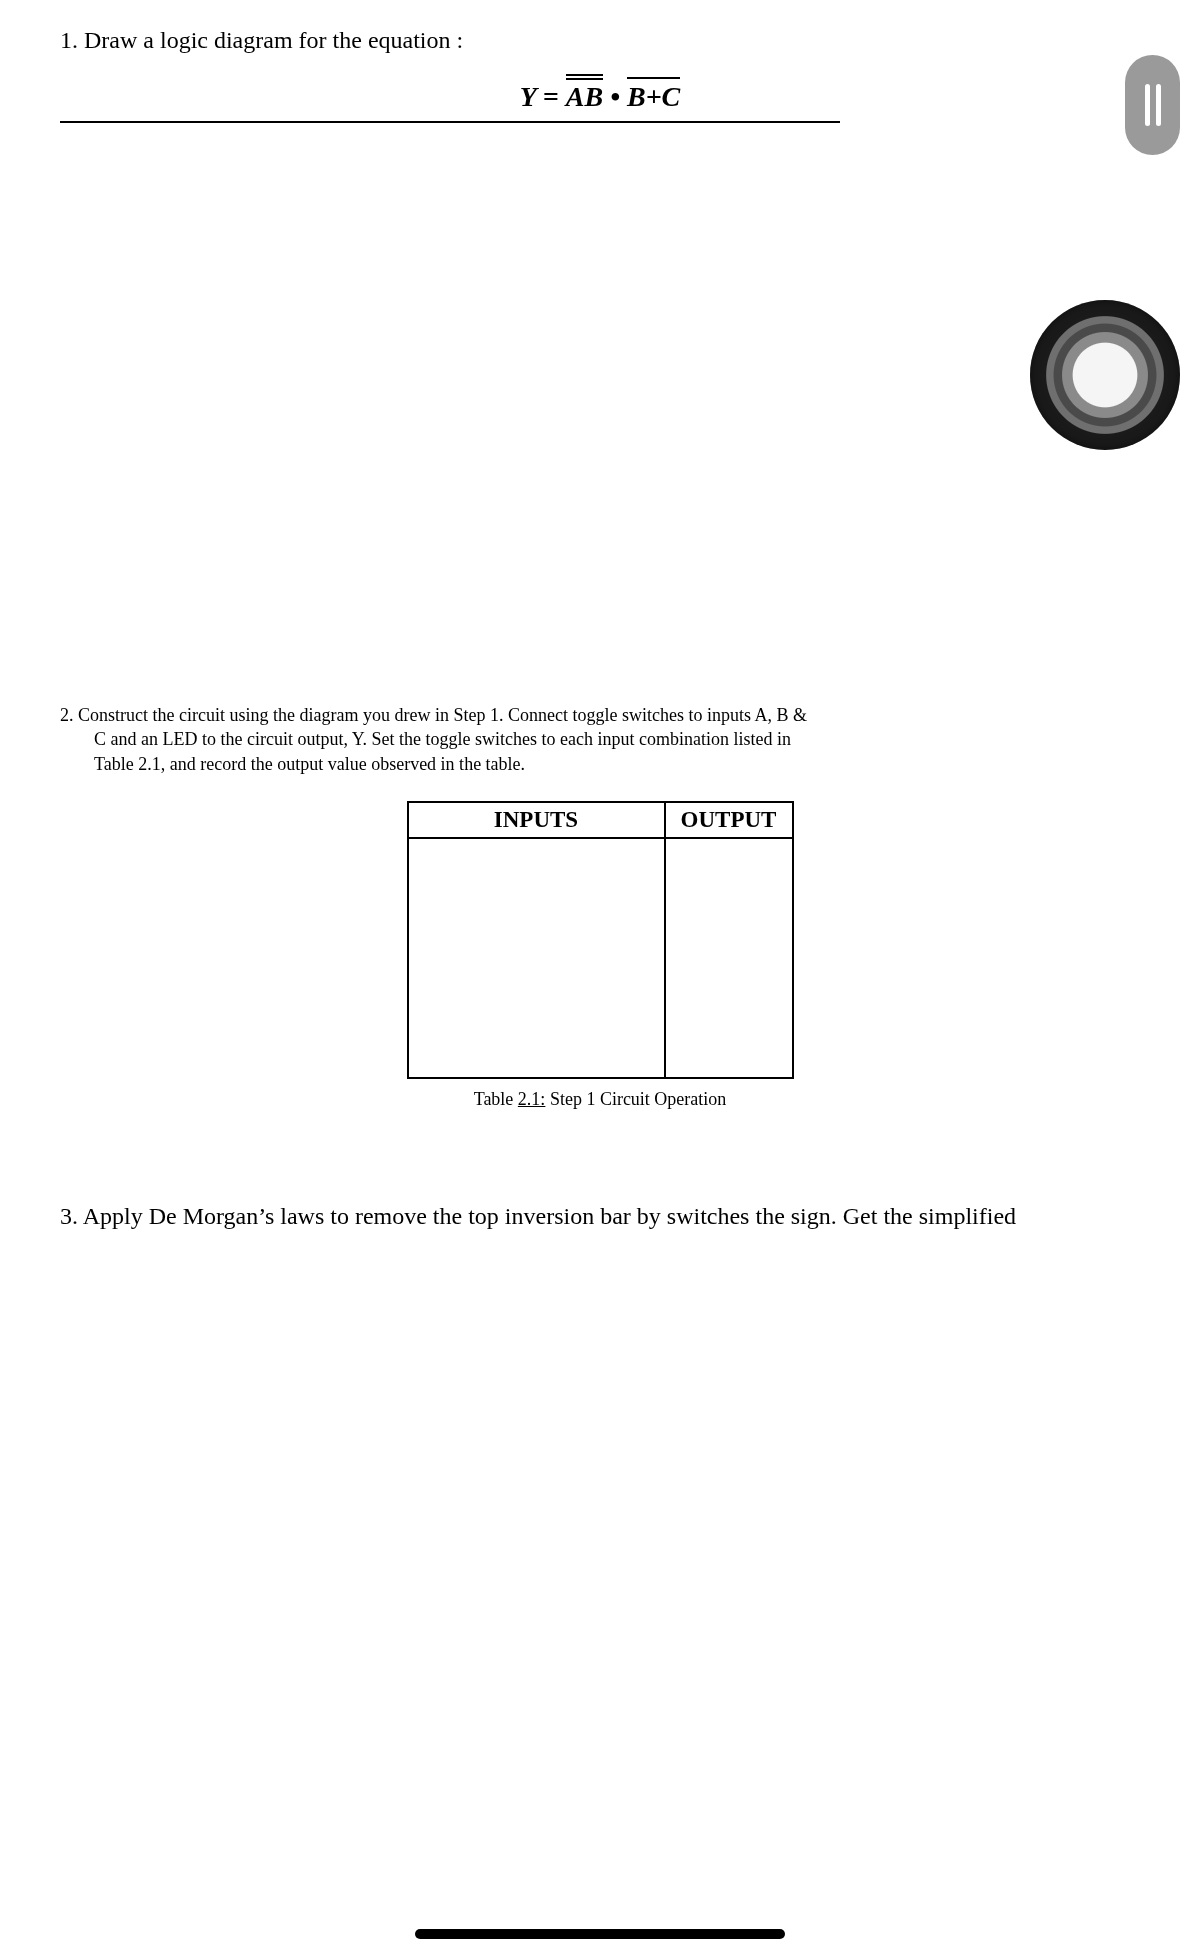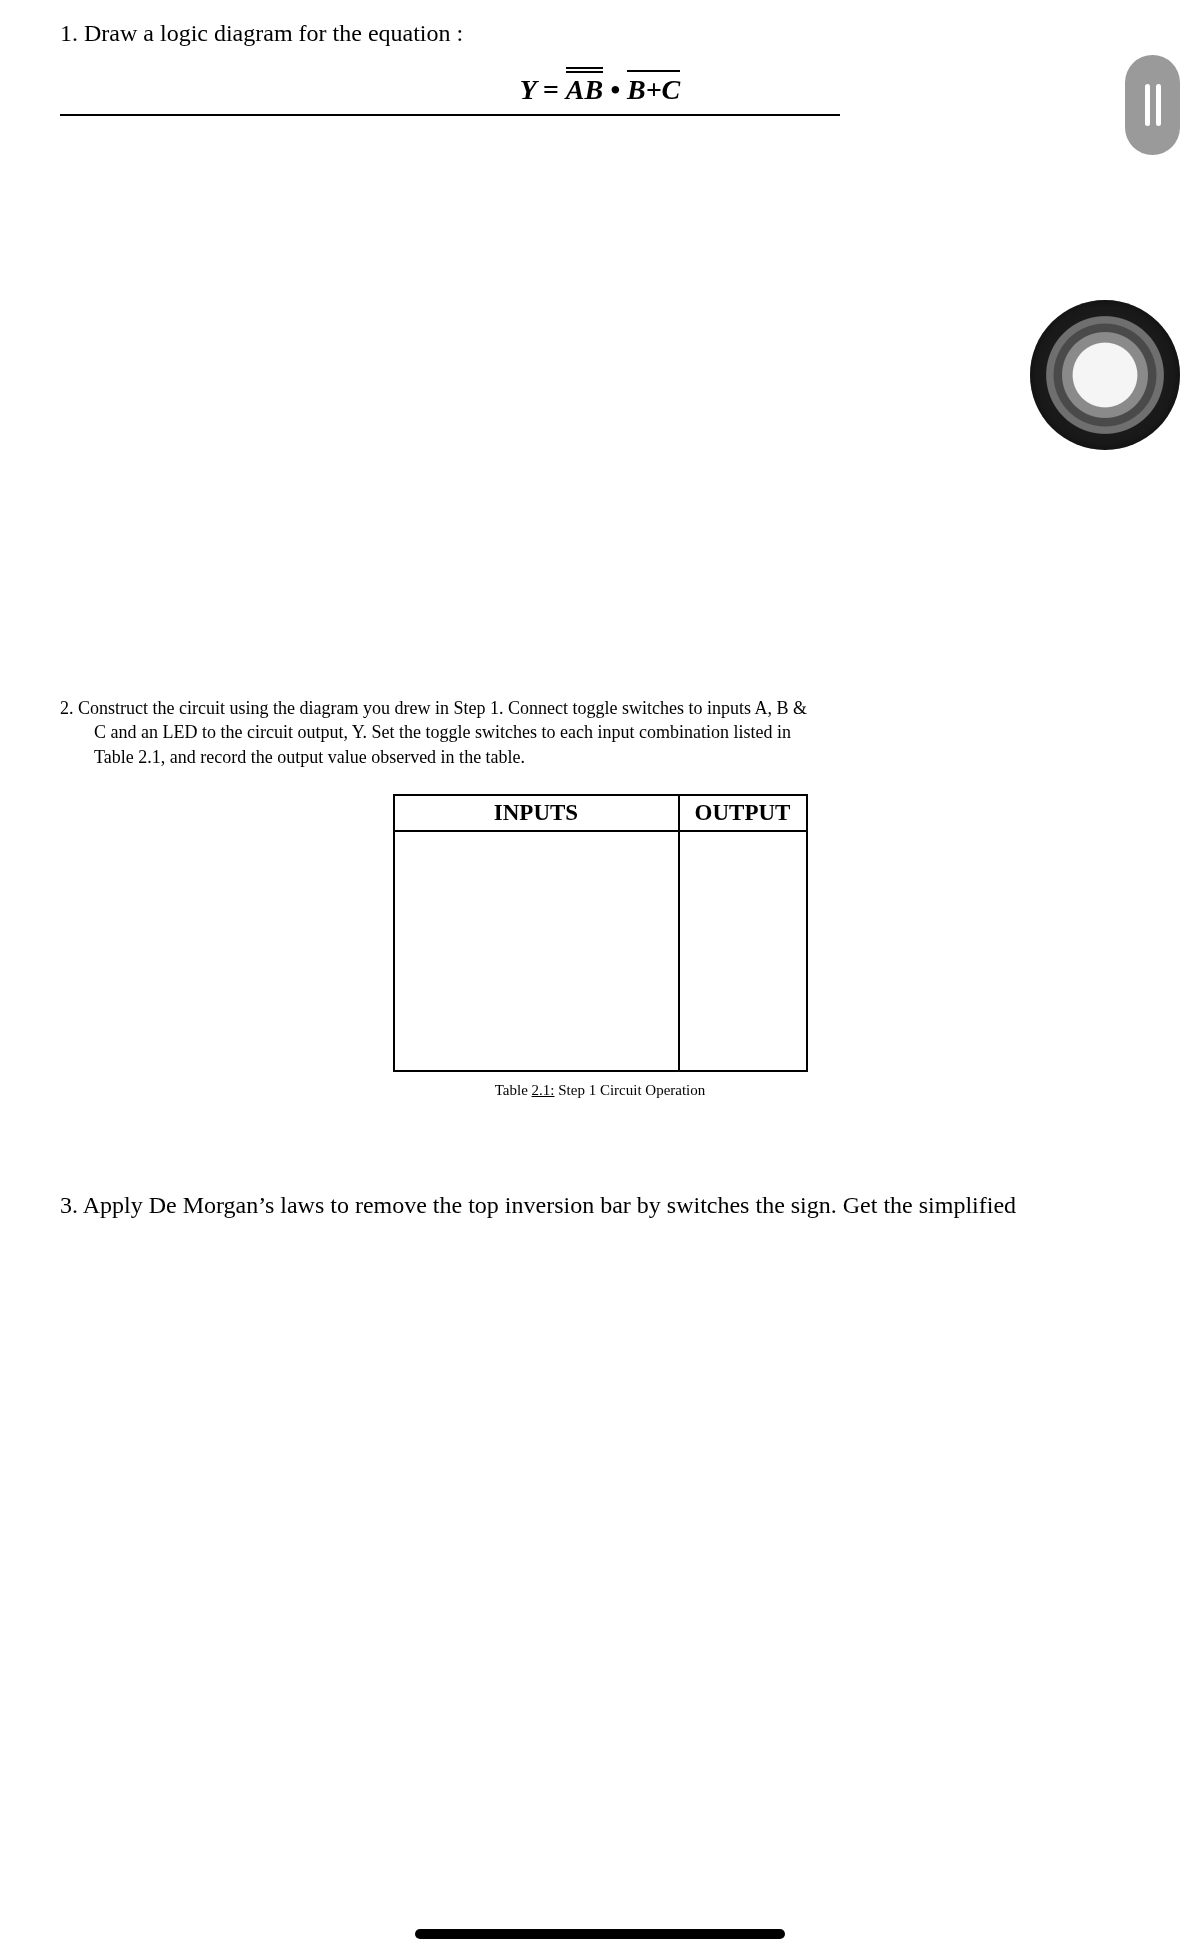--- a/index.html
+++ b/index.html
@@ -14,21 +14,21 @@
       height: 1957px;
       position: relative;
       padding: 20px 60px;
       color: #000;
     }
     .question {
       font-size: 24px;
       margin-bottom: 8px;
     }
     .q1 {
-      margin-top: 0;
+      margin-top: 7px;
     }
     .equation-wrap {
       text-align: center;
       margin-top: 20px;
       font-style: italic;
       font-size: 28px;
       position: relative;
       font-weight: bold;
     }
     .equation {
@@ -75,34 +75,34 @@
       border: 2px solid #000;
       font-family: "Times New Roman", serif;
     }
     table.truth th {
       font-weight: bold;
       font-size: 23px;
       padding: 4px 0;
       text-align: center;
     }
     table.truth th.inputs {
-      width: 285px;
+      width: 257px;
     }
     table.truth th.output {
       width: 128px;
     }
     table.truth td.body-left {
       height: 240px;
     }
     table.truth td.body-right {
       height: 240px;
     }
     .table-caption {
       text-align: center;
-      font-size: 15px;
+      font-size: 18px;
       margin-top: 10px;
     }
     .table-caption .num {
       text-decoration: underline;
     }
     .spacer-med {
       height: 90px;
     }
     .q3 {
       font-size: 24px;

